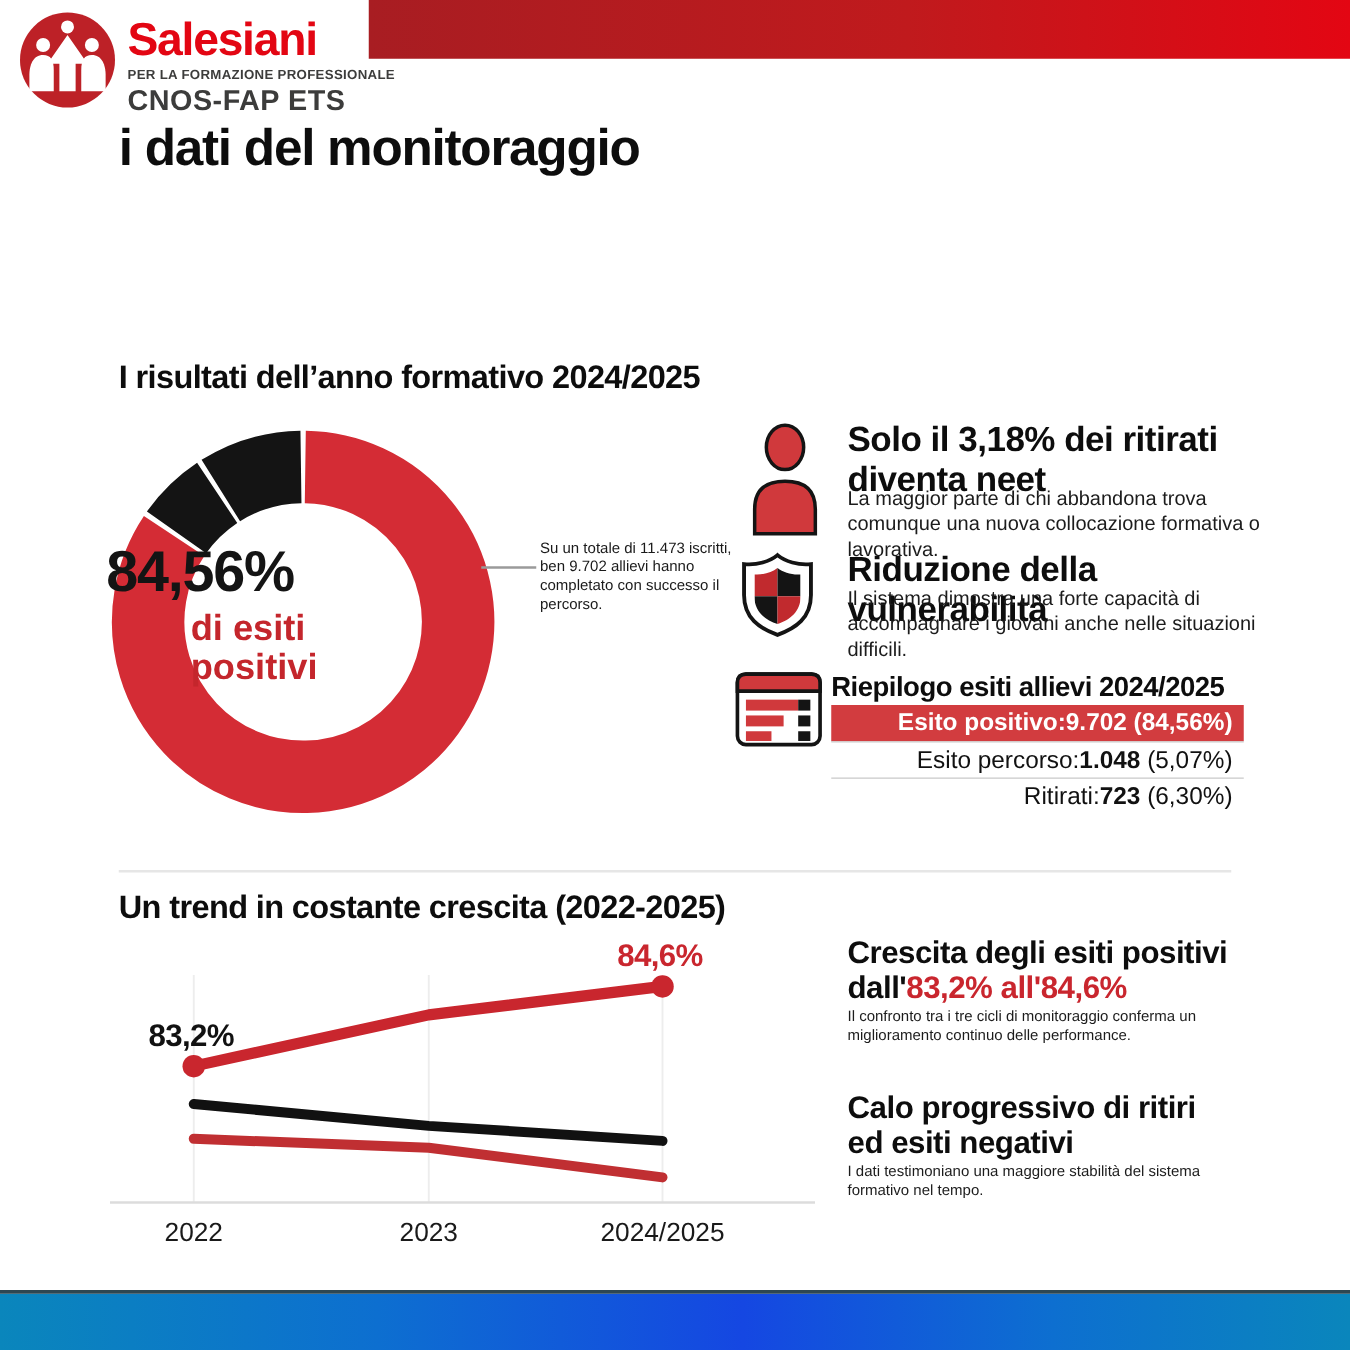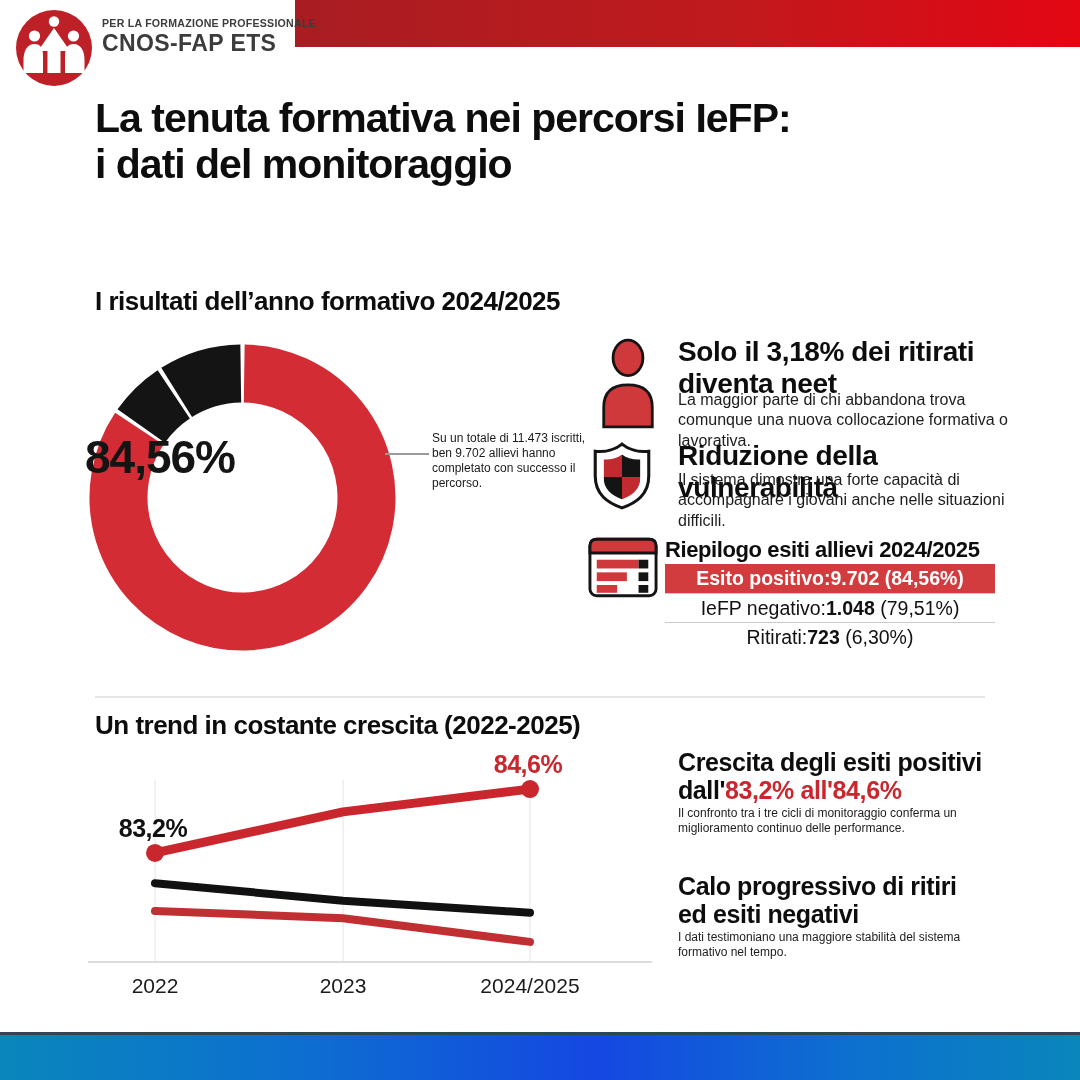--- a/index.html
+++ b/index.html
@@ -36,21 +36,21 @@
   .donut-note{position:absolute;left:432px;top:431px;width:155px;font-size:12px;line-height:1.26;color:#1a1a1a;}
 
   
   .icon-abs{position:absolute;}
   .item-title{position:absolute;width:320px;font-size:28px;font-weight:700;line-height:1.14;color:#0d0d0d;letter-spacing:-.4px;}
   .item-body{position:absolute;width:350px;font-size:16px;line-height:1.27;color:#1c1c1c;}
 
   
   .table-title{position:absolute;left:665px;top:537px;font-size:22px;font-weight:700;letter-spacing:-.4px;color:#0d0d0d;}
   .summary-table{position:absolute;left:665px;top:564px;width:330px;font-size:19.5px;}
-  .t-row{display:flex;justify-content:center;align-items:center;height:29px;padding:0 9px;box-sizing:border-box;}
+  .t-row{display:flex;justify-content:flex-end;align-items:center;height:29px;padding:0 9px;box-sizing:border-box;}
   .t-row + .t-row{border-top:1px solid #c9c9c9;}
   .t-row.hl{background:#d23c3f;color:#fff;font-weight:700;border-top:none;}
   .t-val{white-space:nowrap;}
   .t-num{font-weight:700;}
   .t-row.hl .t-pct{font-weight:700;}
 
   
   .trend-chart{position:absolute;left:80px;top:750px;}
 
   
@@ -76,40 +76,41 @@
       <circle cx="40" cy="13.5" r="5.2" fill="#fff"></circle>
       <path d="M40 20 L56 43 L46.5 43 L46.5 65 L33.5 65 L33.5 43 L24 43 Z" fill="#fff"></path>
       <circle cx="20.5" cy="28" r="5.6" fill="#fff"></circle>
       <path d="M20.5 36 C12.5 36 9.5 44 9.5 52 L9.5 65 L29 65 L29 48 C29 40 26.5 36 20.5 36 Z" fill="#fff"></path>
       <circle cx="59.5" cy="28" r="5.6" fill="#fff"></circle>
       <path d="M59.5 36 C67.5 36 70.5 44 70.5 52 L70.5 65 L51 65 L51 48 C51 40 53.5 36 59.5 36 Z" fill="#fff"></path>
     </svg>
   </div>
 
   <div class="brand">
+    <span class="brand-name">Salesiani</span>
     <span class="brand-tagline">PER LA FORMAZIONE PROFESSIONALE</span>
     <span class="brand-org">CNOS-FAP ETS</span>
   </div>
 
   <h1 class="main-title" style="margin:0;">
-    <span>La tenuta formativa nei percorsi IeFP:</span>
     <span>i dati del monitoraggio</span>
   </h1>
 
   <h2 class="sec-heading h-results" style="margin:0;">I risultati dell’anno formativo 2024/2025</h2>
 
   <div class="donut-box">
     <svg id="donut-svg" viewBox="0 0 315 315" width="315" height="315">
         <path d="M 159.23 33.51 A 124 124 0 1 1 54.27 88.80" stroke="#d42c35" stroke-width="58" fill="none"></path>
         <path d="M 56.23 85.94 A 124 124 0 0 1 88.75 54.30" stroke="#141414" stroke-width="58" fill="none"></path>
         <path d="M 91.66 52.42 A 124 124 0 0 1 155.77 33.51" stroke="#141414" stroke-width="58" fill="none"></path>
       </svg>
   </div>
   <div class="donut-center">
     <div class="donut-big">84,56%</div>
+    <div class="donut-small">di esiti positivi</div>
   </div>
   <div class="connector"></div>
   <div class="donut-note">Su un totale di 11.473 iscritti, ben 9.702 allievi hanno completato con successo il percorso.</div>
 
   <div class="icon-abs" style="left:600px;top:338px;">
     <svg viewBox="0 0 60 98" width="56" height="92">
       <ellipse cx="30" cy="21" rx="16" ry="19" fill="#d0393c" stroke="#141414" stroke-width="3"></ellipse>
       <path d="M4 95 L4 74 Q4 50 30 50 Q56 50 56 74 L56 95 Z" fill="#d0393c" stroke="#141414" stroke-width="3"></path>
     </svg>
   </div>
@@ -148,22 +149,22 @@
     </svg>
   </div>
   <div class="table-title">Riepilogo esiti allievi 2024/2025</div>
 
   <div class="summary-table">
     <div class="t-row hl">
       <span class="t-label">Esito positivo:</span>
       <span class="t-val"><span class="t-num">9.702</span> <span class="t-pct">(84,56%)</span></span>
     </div>
     <div class="t-row">
-      <span class="t-label">IeFP negativo:</span>
-      <span class="t-val"><span class="t-num">1.048</span> <span class="t-pct">(79,51%)</span></span>
+      <span class="t-label">Esito percorso:</span>
+      <span class="t-val"><span class="t-num">1.048</span> <span class="t-pct">(5,07%)</span></span>
     </div>
     <div class="t-row">
       <span class="t-label">Ritirati:</span>
       <span class="t-val"><span class="t-num">723</span> <span class="t-pct">(6,30%)</span></span>
     </div>
   </div>
 
   <div class="divider"></div>
   <h2 class="sec-heading h-trend" style="margin:0;">Un trend in costante crescita (2022-2025)</h2>
 

